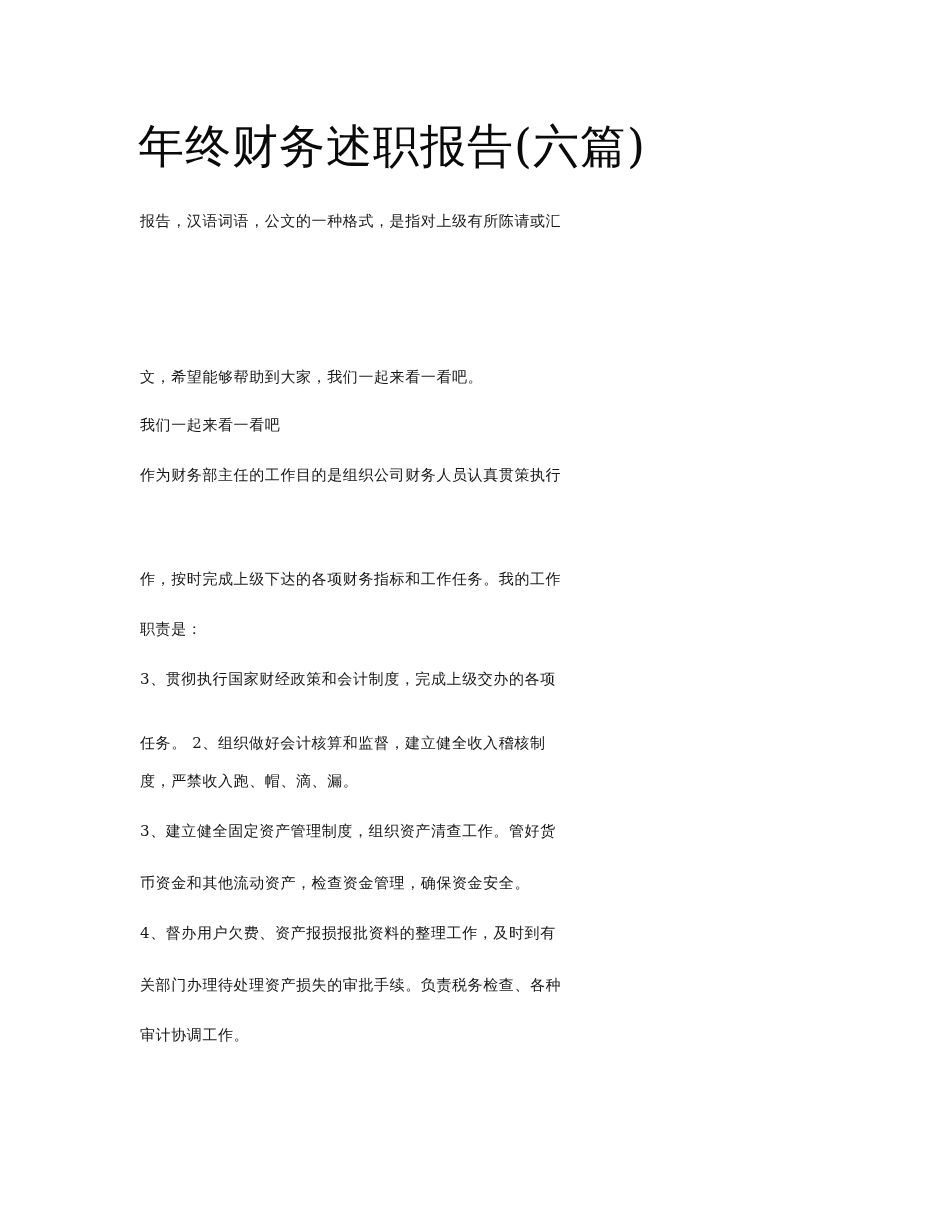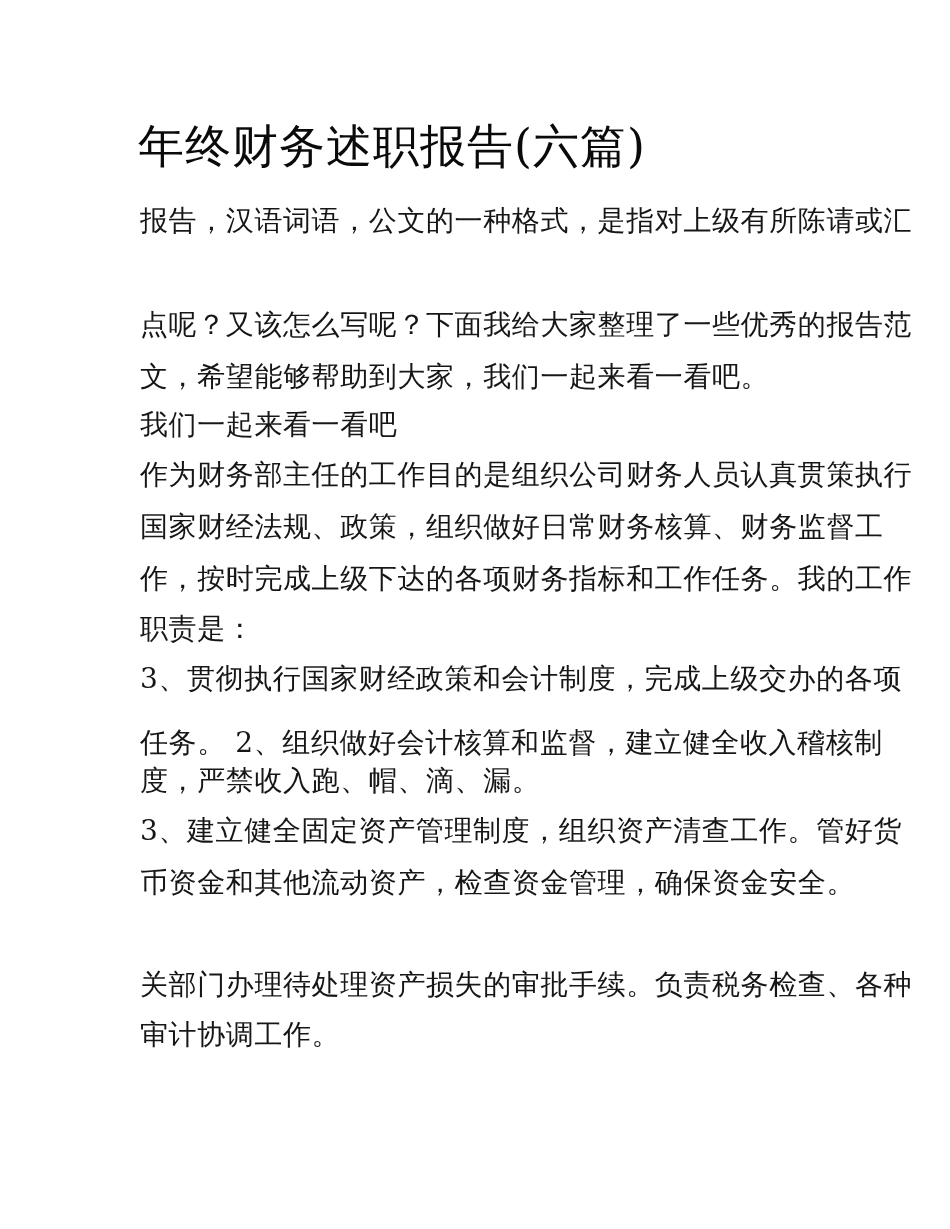--- a/index.html
+++ b/index.html
@@ -31,48 +31,47 @@
       line-height: 60px;
       font-weight: normal;
       margin: 0;
       letter-spacing: 1px;
       white-space: nowrap;
       color: #0a0a0a;
     }
     .line {
       position: absolute;
       left: 140px;
-      font-size: 28px;
+      font-size: 15px;
       line-height: 30px;
       white-space: nowrap;
       margin: 0;
       letter-spacing: 0.6px;
       color: #161616;
     }
   </style>
 </head>
 <body>
 
 <div class="page">
   <h1 class="title">年终财务述职报告(六篇)</h1>
 
   <p class="line" style="top:206px">报告，汉语词语，公文的一种格式，是指对上级有所陈请或汇</p>
-  <p class="line" style="top:310px">点呢？又该怎么写呢？下面我给大家整理了一些优秀的报告范</p>
   <p class="line" style="top:362px">文，希望能够帮助到大家，我们一起来看一看吧。</p>
 
   <p class="line" style="top:410px">我们一起来看一看吧</p>
 
   <p class="line" style="top:460px">作为财务部主任的工作目的是组织公司财务人员认真贯策执行</p>
-  <p class="line" style="top:512px">国家财经法规、政策，组织做好日常财务核算、财务监督工</p>
   <p class="line" style="top:564px">作，按时完成上级下达的各项财务指标和工作任务。我的工作</p>
   <p class="line" style="top:614px">职责是：</p>
 
   <p class="line" style="top:664px">3、贯彻执行国家财经政策和会计制度，完成上级交办的各项</p>
   <p class="line" style="top:728px">任务。 2、组织做好会计核算和监督，建立健全收入稽核制</p>
   <p class="line" style="top:766px">度，严禁收入跑、帽、滴、漏。</p>
 
   <p class="line" style="top:816px">3、建立健全固定资产管理制度，组织资产清查工作。管好货</p>
   <p class="line" style="top:868px">币资金和其他流动资产，检查资金管理，确保资金安全。</p>
 
+  <p class="line" style="top:918px">4、督办用户欠费、资产报损报批资料的整理工作，及时到有</p>
   <p class="line" style="top:970px">关部门办理待处理资产损失的审批手续。负责税务检查、各种</p>
   <p class="line" style="top:1020px">审计协调工作。</p>
 
 </div>
 
 </body></html>

